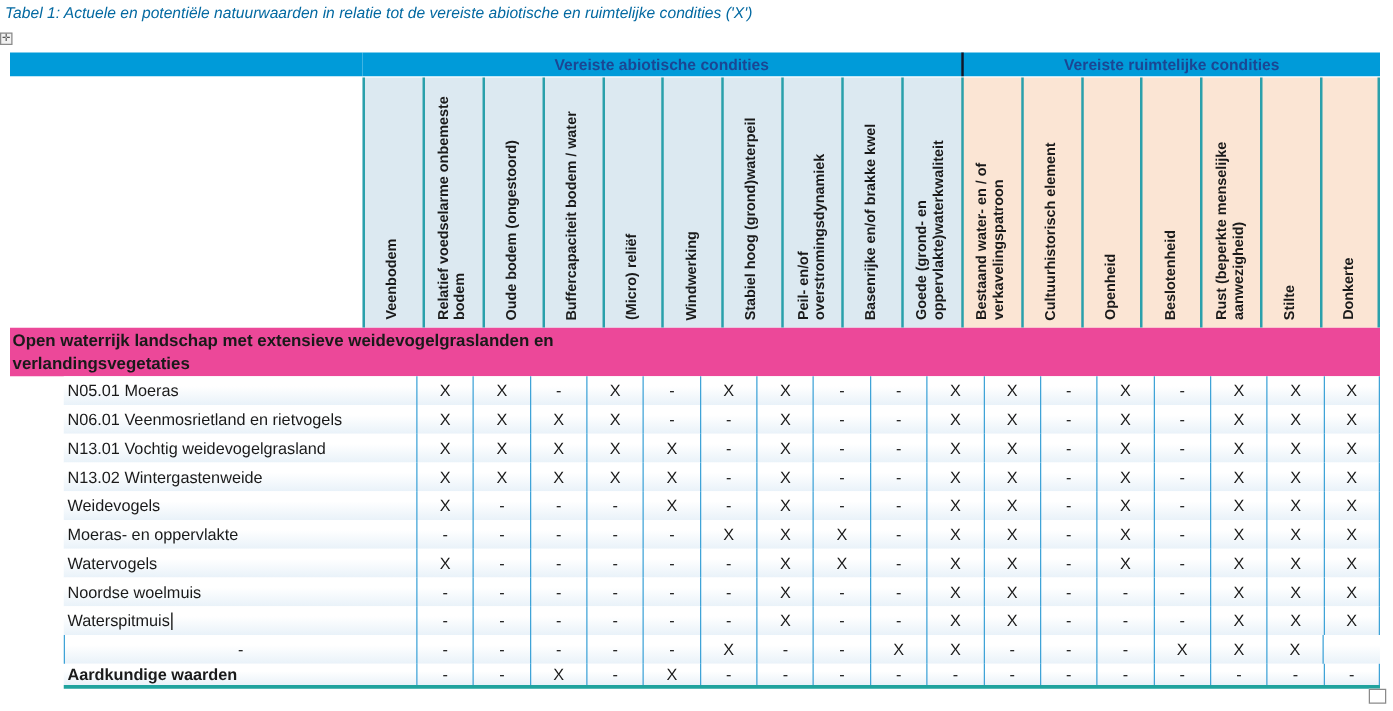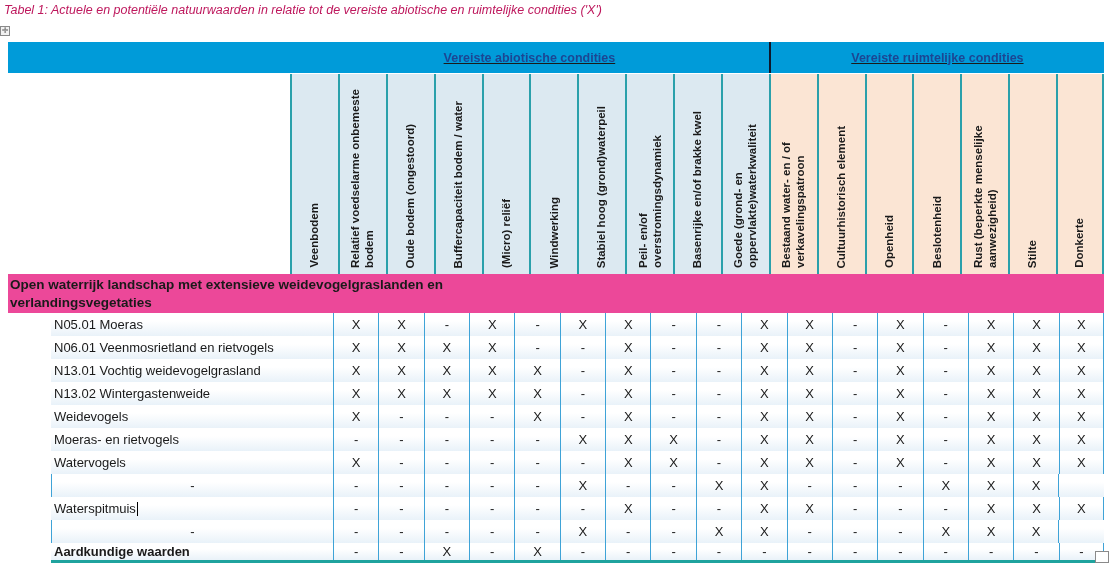--- a/index.html
+++ b/index.html
@@ -3,25 +3,25 @@
 <meta charset="utf-8">
 <style>
   :root{
     --c-cyan:#009BD9; --c-navy:#1B4693; --c-lightblue:#DCE9F1; --c-peach:#FBE5D4;
     --c-teal:#2AA0AB; --c-tealthick:#1FA39E; --c-blueline:#3FA3D7; --c-stripe:#E9F2F9;
     --c-text:#1A1A1A;
   }
   *{margin:0;padding:0;box-sizing:border-box;}
   html,body{width:1114px;height:569px;overflow:hidden;background:#fff;
     font-family:"Liberation Sans",sans-serif;color:var(--c-text);}
-  .caption{position:absolute;left:4px;top:3px;font-size:12.5px;font-style:italic;color:#be185d;}
+  .caption{position:absolute;left:4px;top:3px;font-size:12.5px;font-style:italic;color:#0369a1;}
   .move-handle{position:absolute;left:0;top:26px;width:10px;height:10px;border:1px solid #8a8a8a;
     background:#f2f2f2;font-size:8px;line-height:8px;text-align:center;color:#555;cursor:move;}
   .tbl{position:absolute;left:8px;top:42px;width:1096px;}
-  .band{display:grid;grid-template-columns:282px 10fr 7fr;height:32px;border-bottom:1px solid #fff;text-decoration:underline;}
+  .band{display:grid;grid-template-columns:282px 10fr 7fr;height:20px;border-bottom:1px solid #fff;}
   .band>div{background:var(--c-cyan);color:var(--c-navy);font-weight:bold;font-size:12.5px;
     display:flex;align-items:center;justify-content:center;}
   .band .g2{border-left:2px solid #0f172a;}
   .hdr{display:grid;grid-template-columns:282px repeat(17,1fr);height:200px;}
   .hdr .corner{background:#fff;}
   .hcell{display:flex;align-items:flex-end;justify-content:center;padding-bottom:6px;
     border-left:2px solid var(--c-teal);}
   .hcell:last-child{border-right:2px solid var(--c-teal);}
   .hcell.abiotisch{background:var(--c-lightblue);}
   .hcell.ruimtelijk{background:var(--c-peach);}
@@ -222,21 +222,21 @@
         <div class="dcell">X</div>
         <div class="dcell">-</div>
         <div class="dcell">X</div>
         <div class="dcell">-</div>
         <div class="dcell">X</div>
         <div class="dcell">X</div>
         <div class="dcell">X</div>
       </div>
       <div class="drow">
         <div class="rlabel">
-          <span>Moeras- en rietvogels</span>
+          <span>Moeras- en oppervlakte</span>
         </div>
         <div class="dcell">-</div>
         <div class="dcell">-</div>
         <div class="dcell">-</div>
         <div class="dcell">-</div>
         <div class="dcell">-</div>
         <div class="dcell">X</div>
         <div class="dcell">X</div>
         <div class="dcell">X</div>
         <div class="dcell">-</div>
@@ -265,20 +265,23 @@
         <div class="dcell">X</div>
         <div class="dcell">X</div>
         <div class="dcell">-</div>
         <div class="dcell">X</div>
         <div class="dcell">-</div>
         <div class="dcell">X</div>
         <div class="dcell">X</div>
         <div class="dcell">X</div>
       </div>
       <div class="drow">
+        <div class="rlabel">
+          <span>Noordse woelmuis</span>
+        </div>
         <div class="dcell">-</div>
         <div class="dcell">-</div>
         <div class="dcell">-</div>
         <div class="dcell">-</div>
         <div class="dcell">-</div>
         <div class="dcell">-</div>
         <div class="dcell">X</div>
         <div class="dcell">-</div>
         <div class="dcell">-</div>
         <div class="dcell">X</div>

